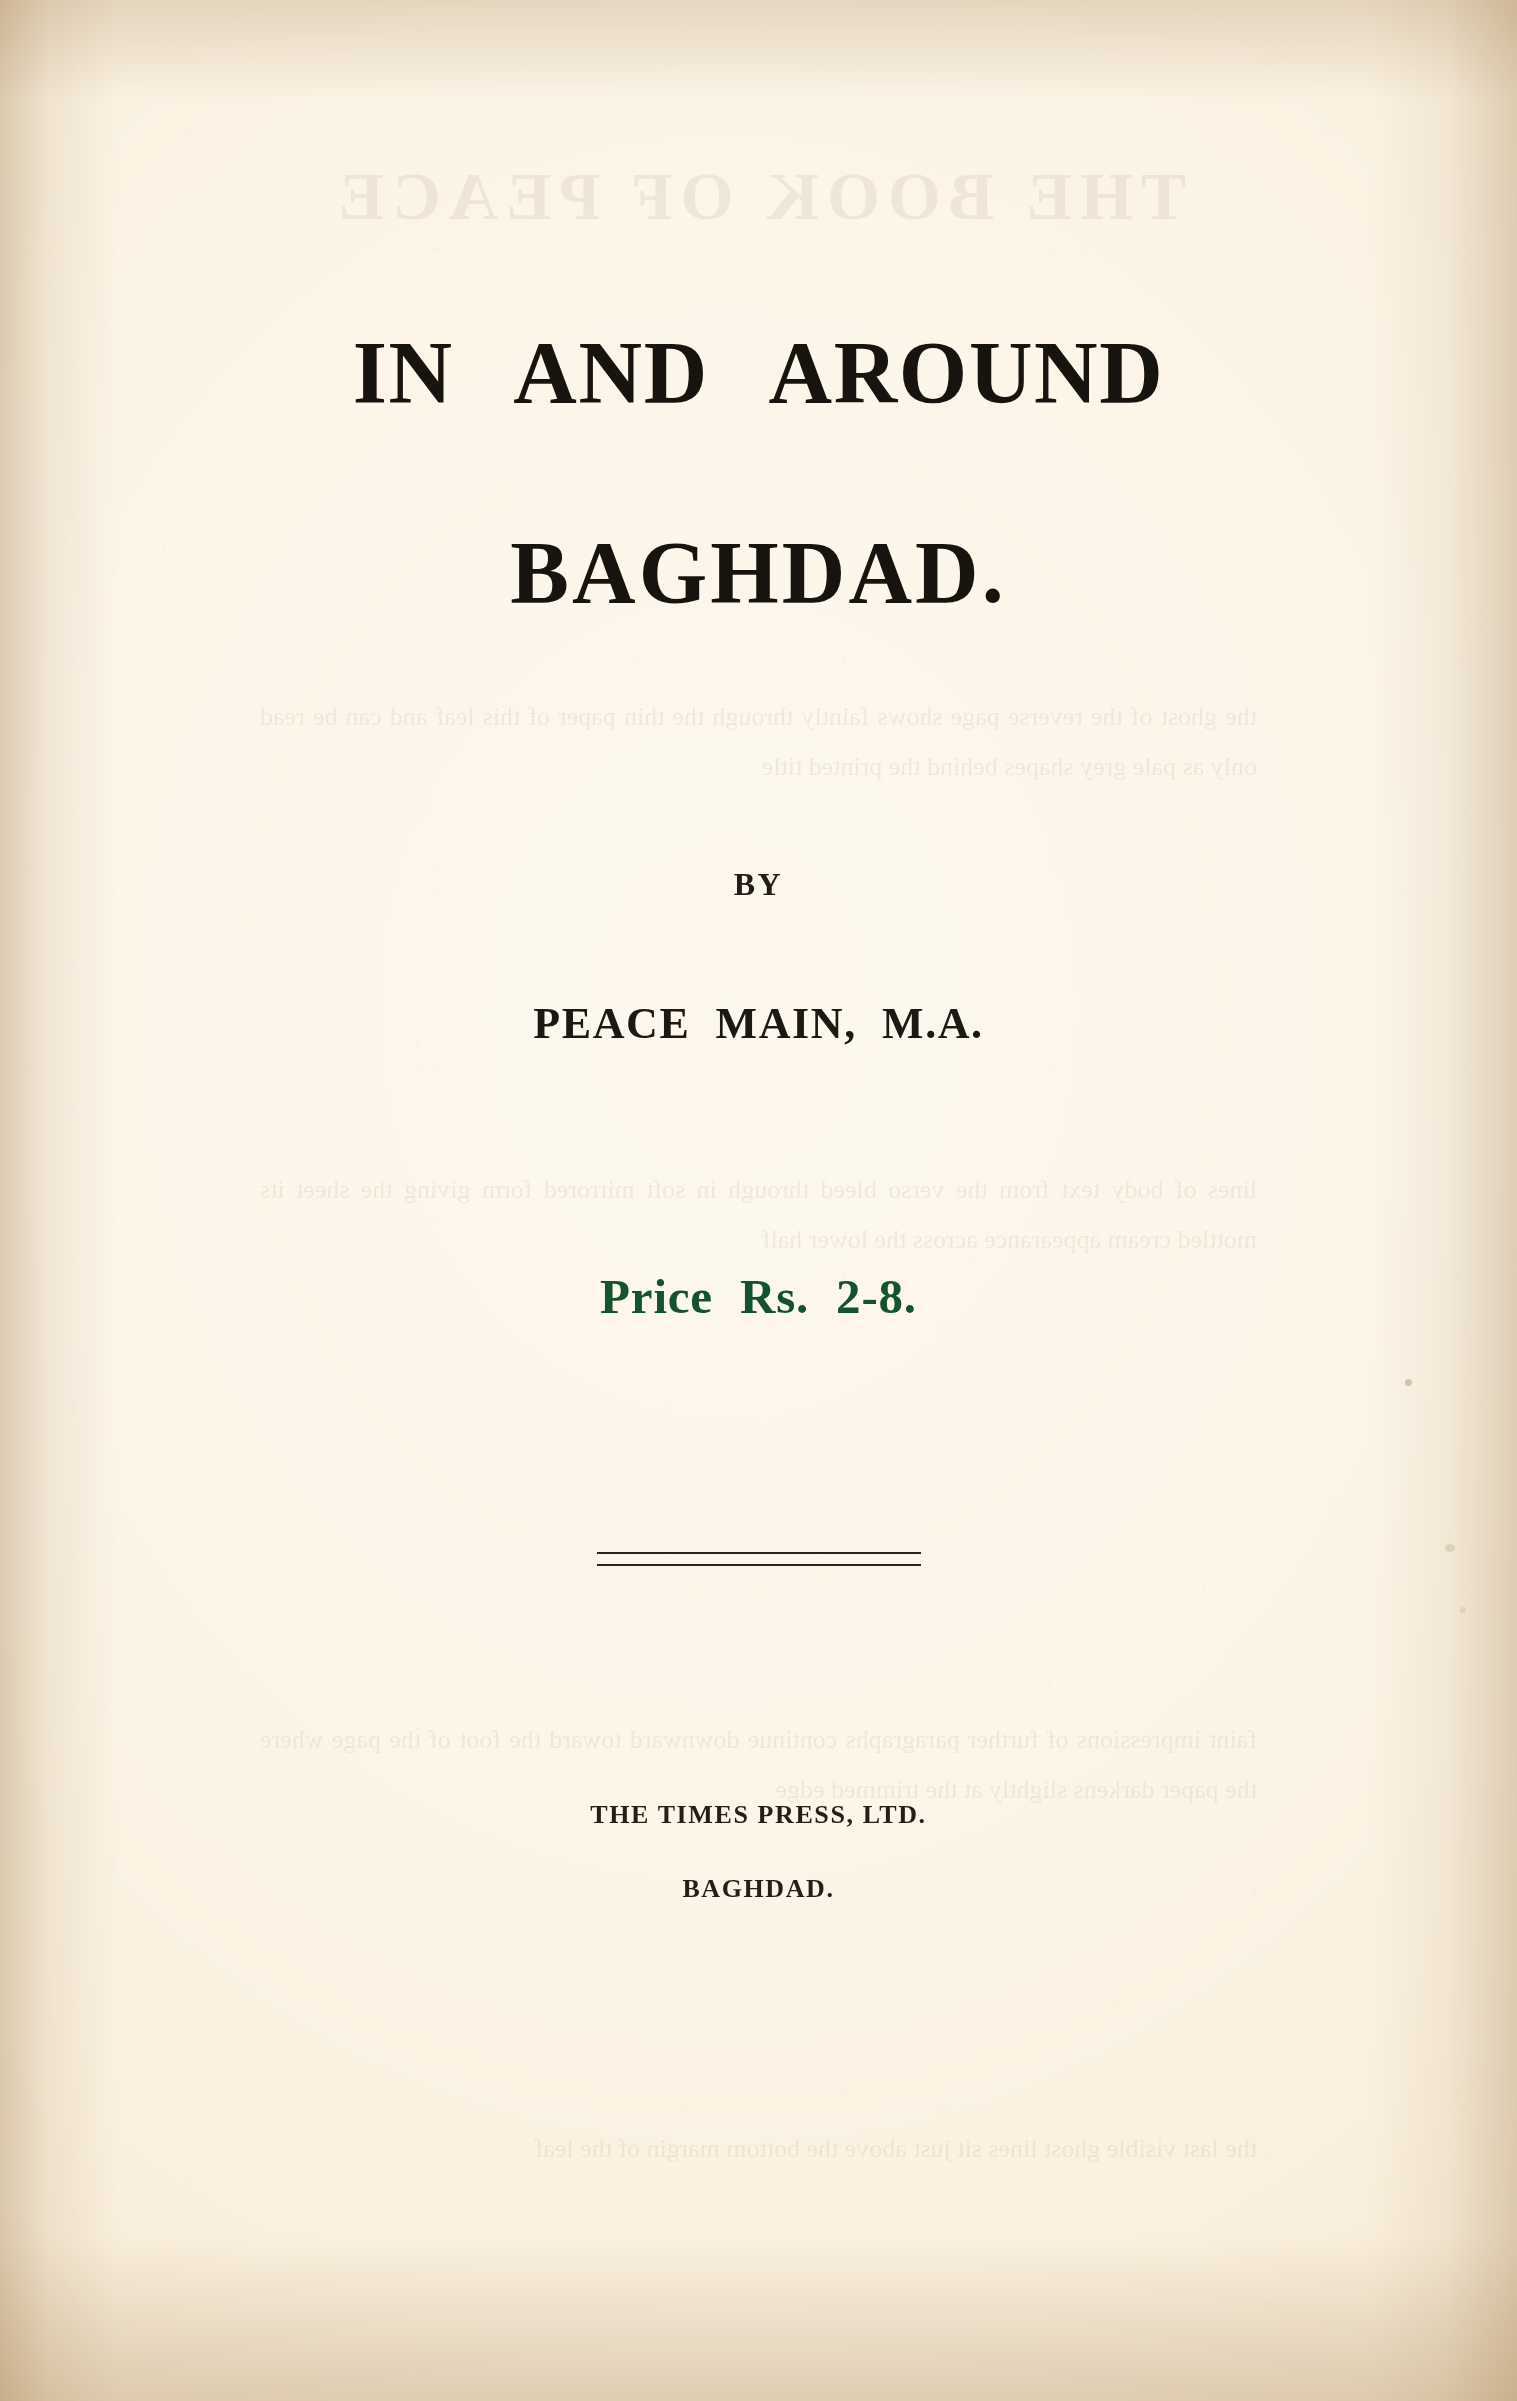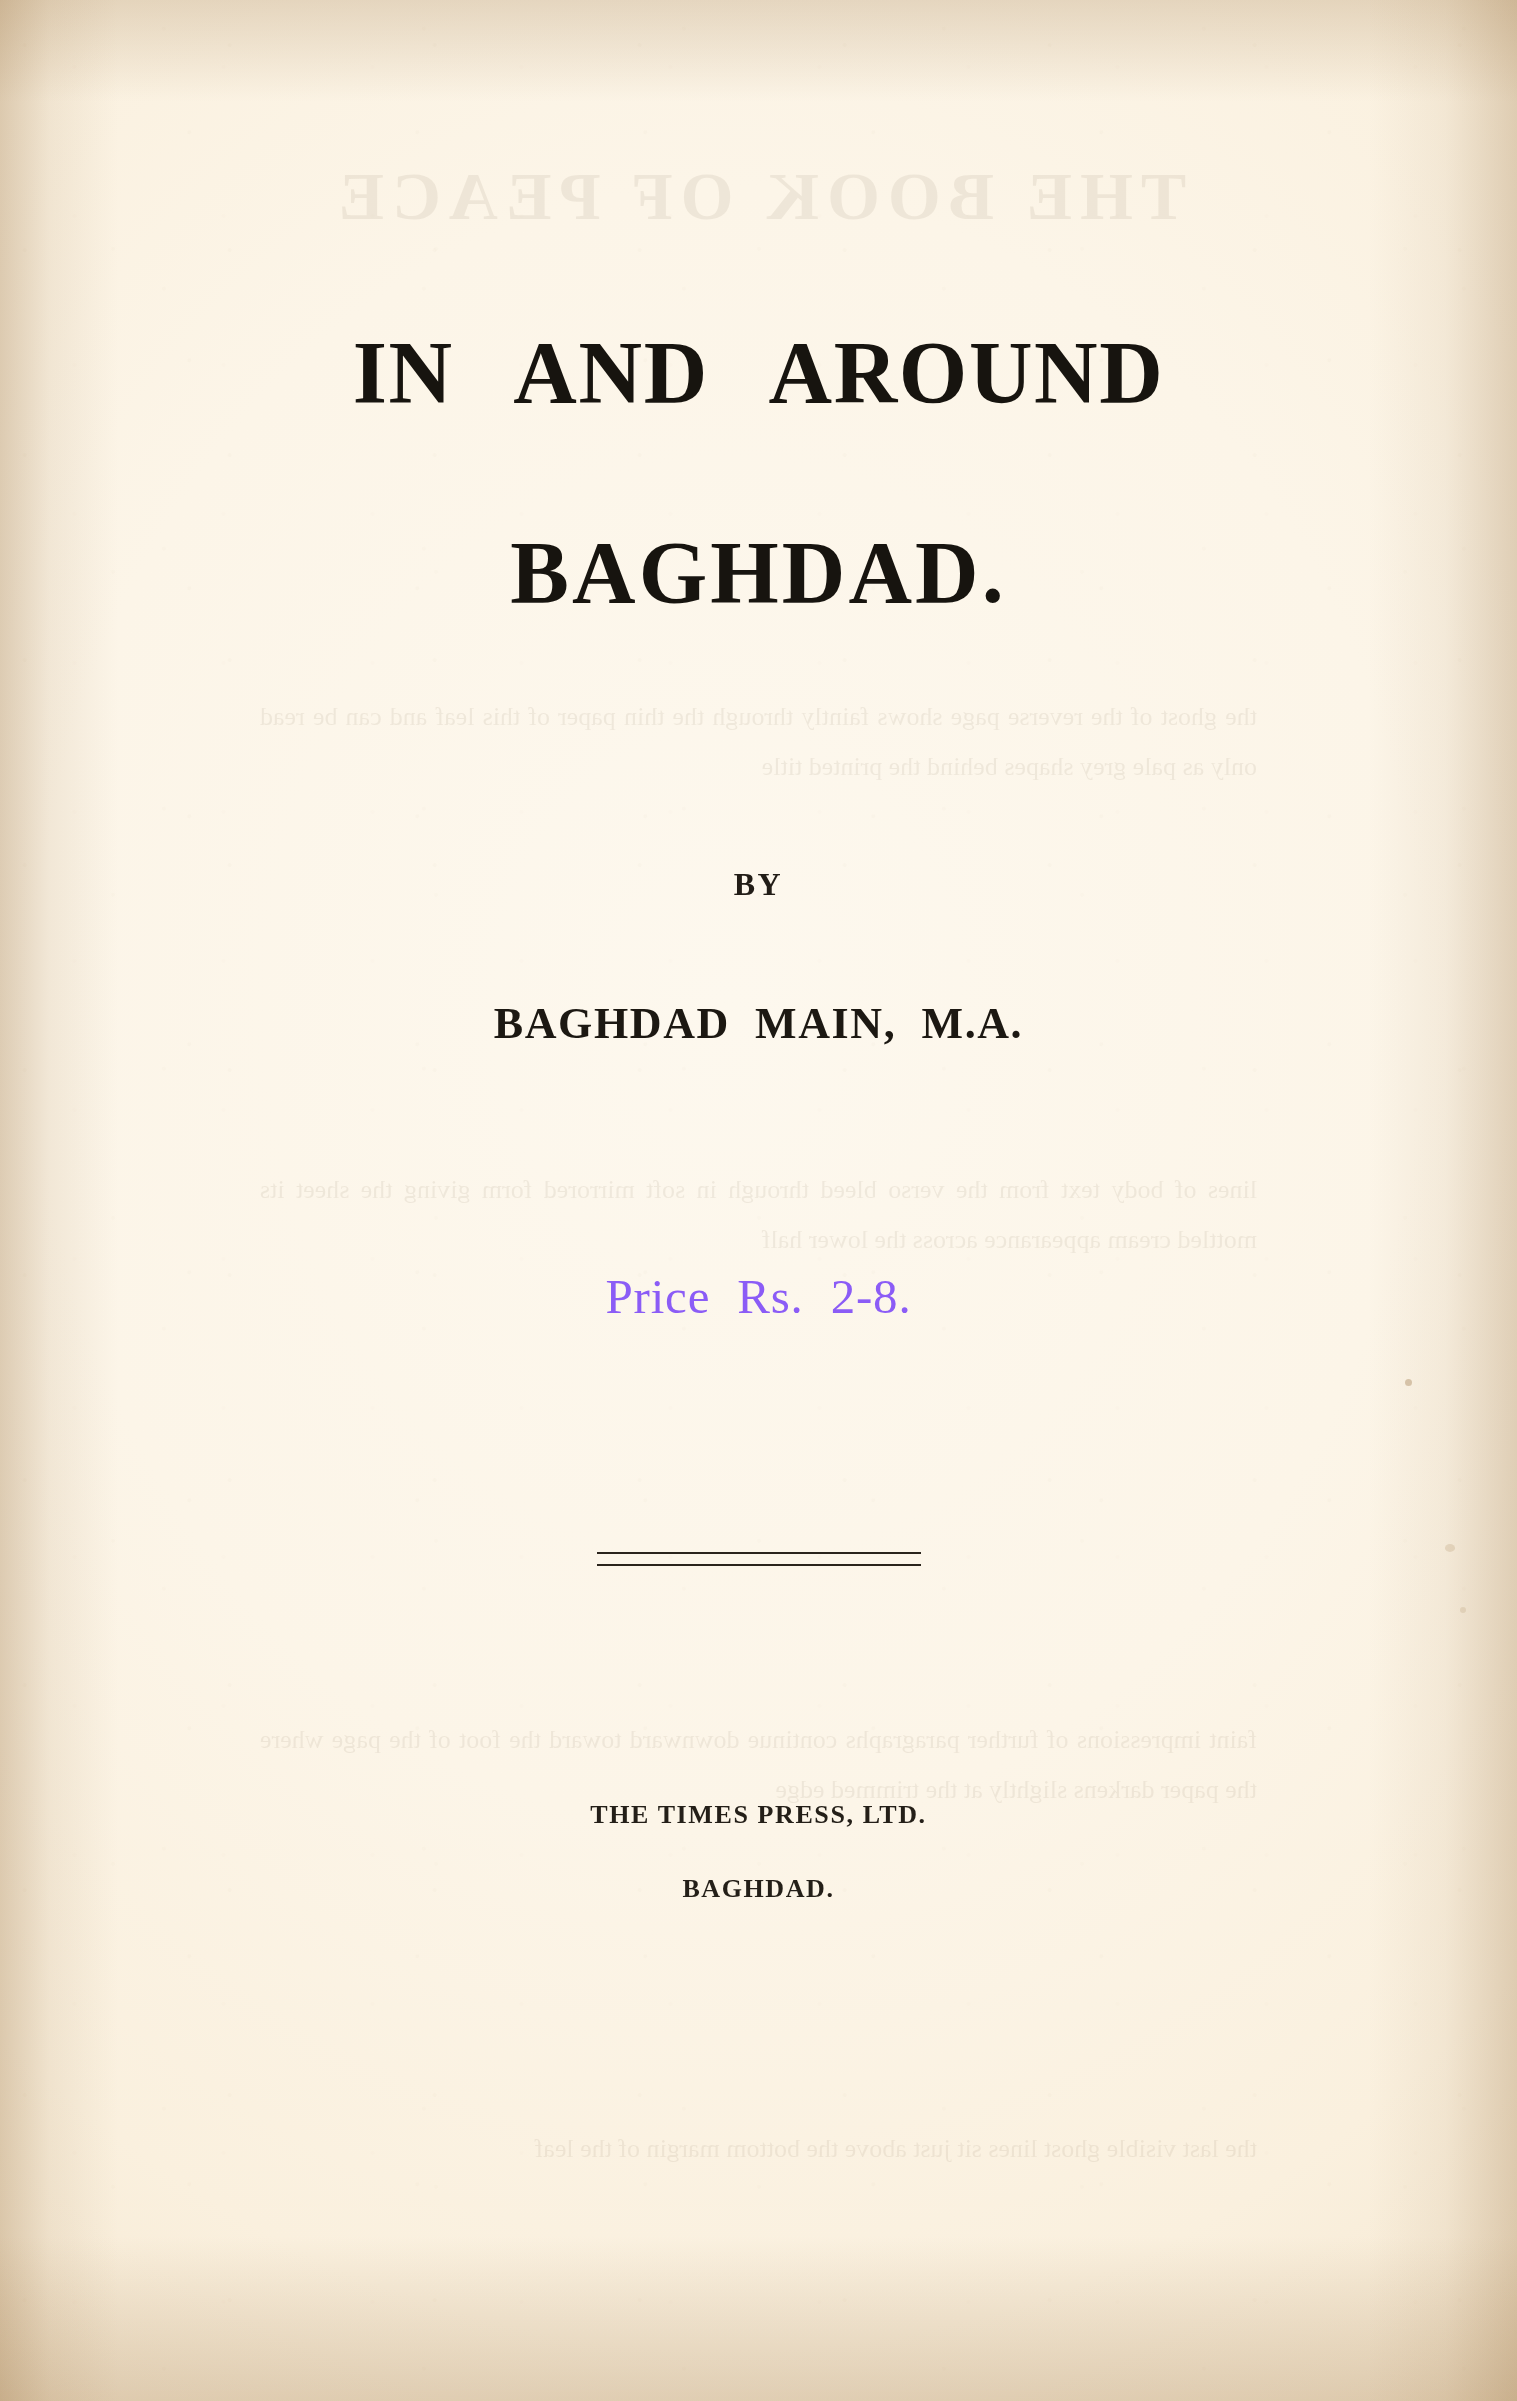--- a/index.html
+++ b/index.html
@@ -137,24 +137,24 @@
     font-weight: 700;
     font-size: 44px;
     letter-spacing: 1.6px;
     color: #1c1812;
     word-spacing: 12.6px;
   }
   .price {
     position: absolute;
     top: 1268px;
     left: 0; right: 0;
-    font-weight: 400;
+    font-weight: 700;
     font-size: 49px;
     letter-spacing: 0.8px;
-    color: #8b5cf6;
+    color: #14532d;
     word-spacing: 14px;
   }
   .rule-group {
     position: absolute;
     top: 1552px;
     left: 50%;
     transform: translateX(-50%);
     width: 324px;
   }
   .rule-group .r1 {
@@ -207,21 +207,21 @@
 
   <div class="spot" style="top:1379px; left:1405px; width:7px; height:7px;"></div>
   <div class="spot" style="top:1544px; left:1445px; width:10.2px; height:7.9px; opacity:0.5;"></div>
   <div class="spot" style="top:1607px; left:1460px; width:6.3px; height:6.3px; opacity:0.45;"></div>
 
   <div class="content">
     <div class="title-line l1">IN AND AROUND</div>
     <div class="title-line l2">BAGHDAD.</div>
 
     <div class="by">BY</div>
-    <div class="author">BAGHDAD MAIN, M.A.</div>
+    <div class="author">PEACE MAIN, M.A.</div>
 
     <div class="price">Price Rs. 2-8.</div>
 
     <div class="rule-group">
       <div class="r1"></div>
       <div class="r2"></div>
     </div>
 
     <div class="imprint">THE TIMES PRESS, LTD.</div>
     <div class="imprint-city">BAGHDAD.</div>

